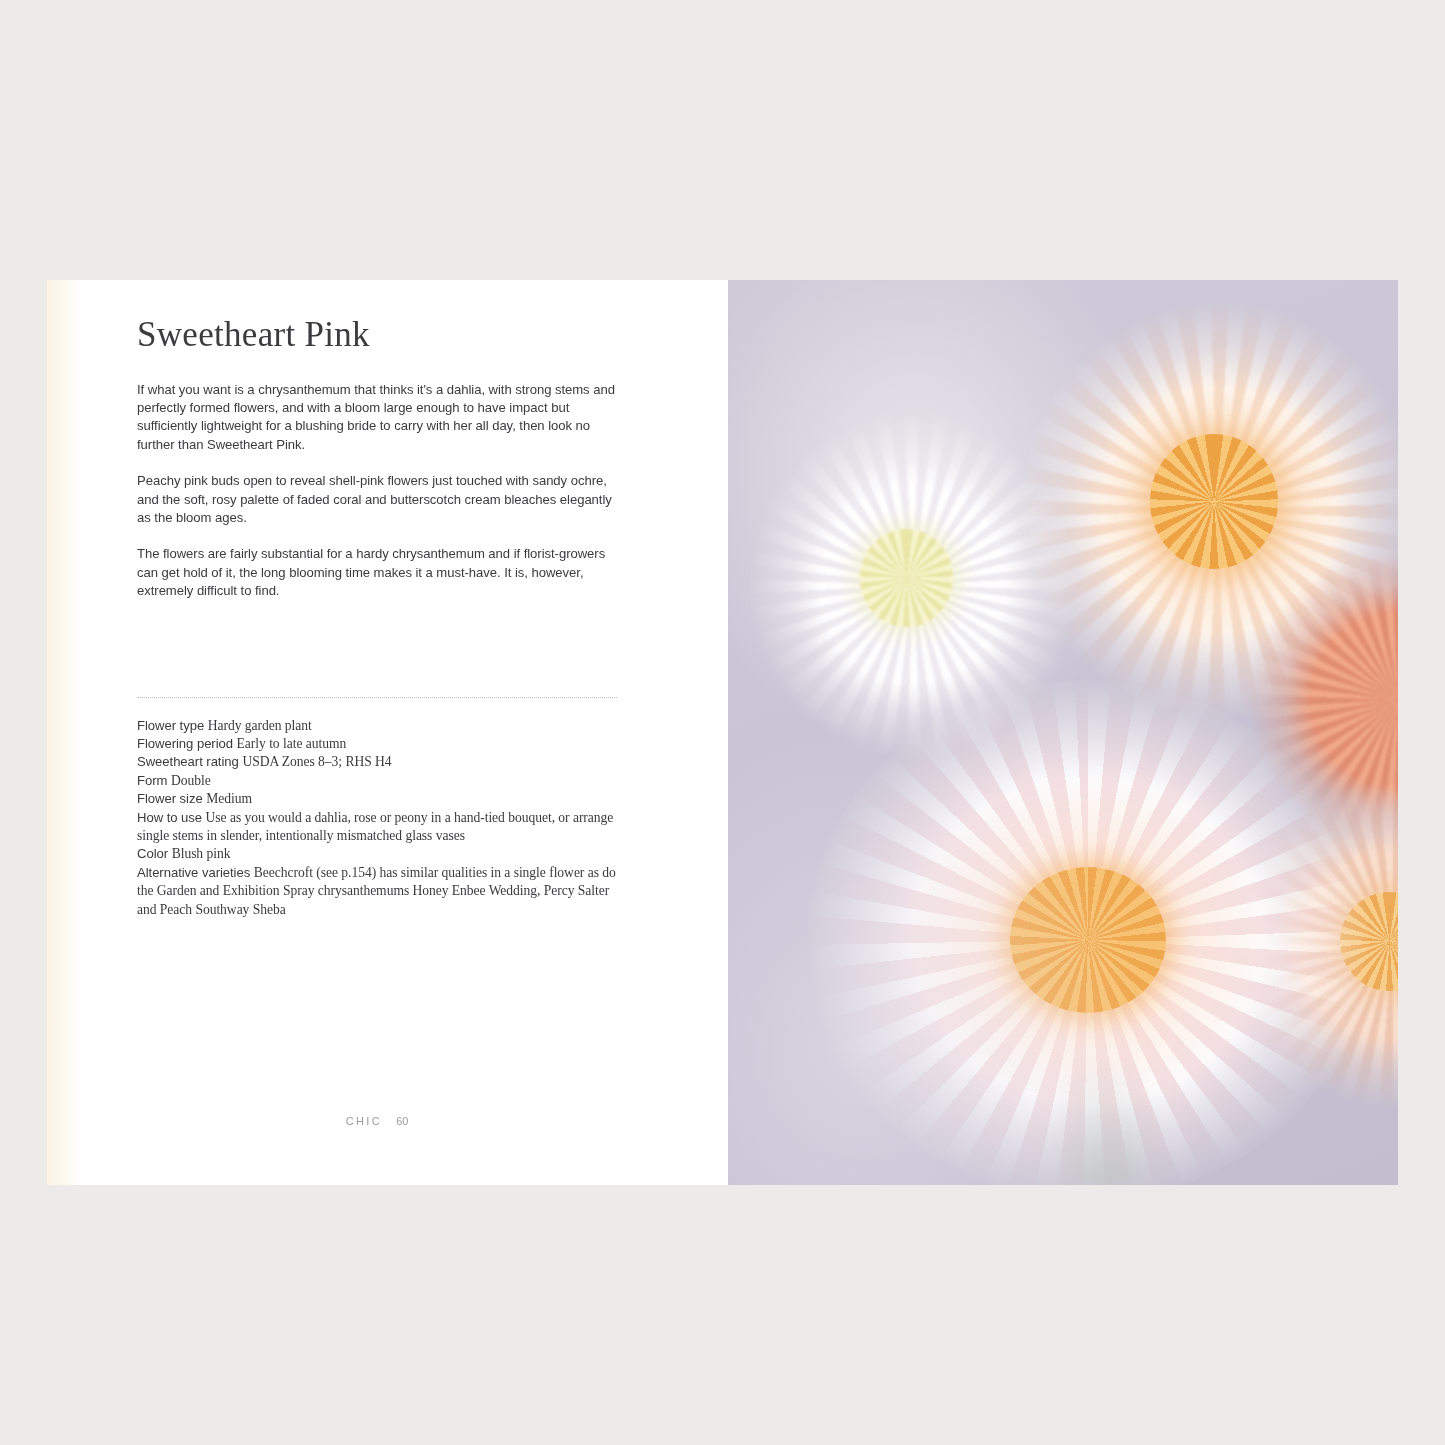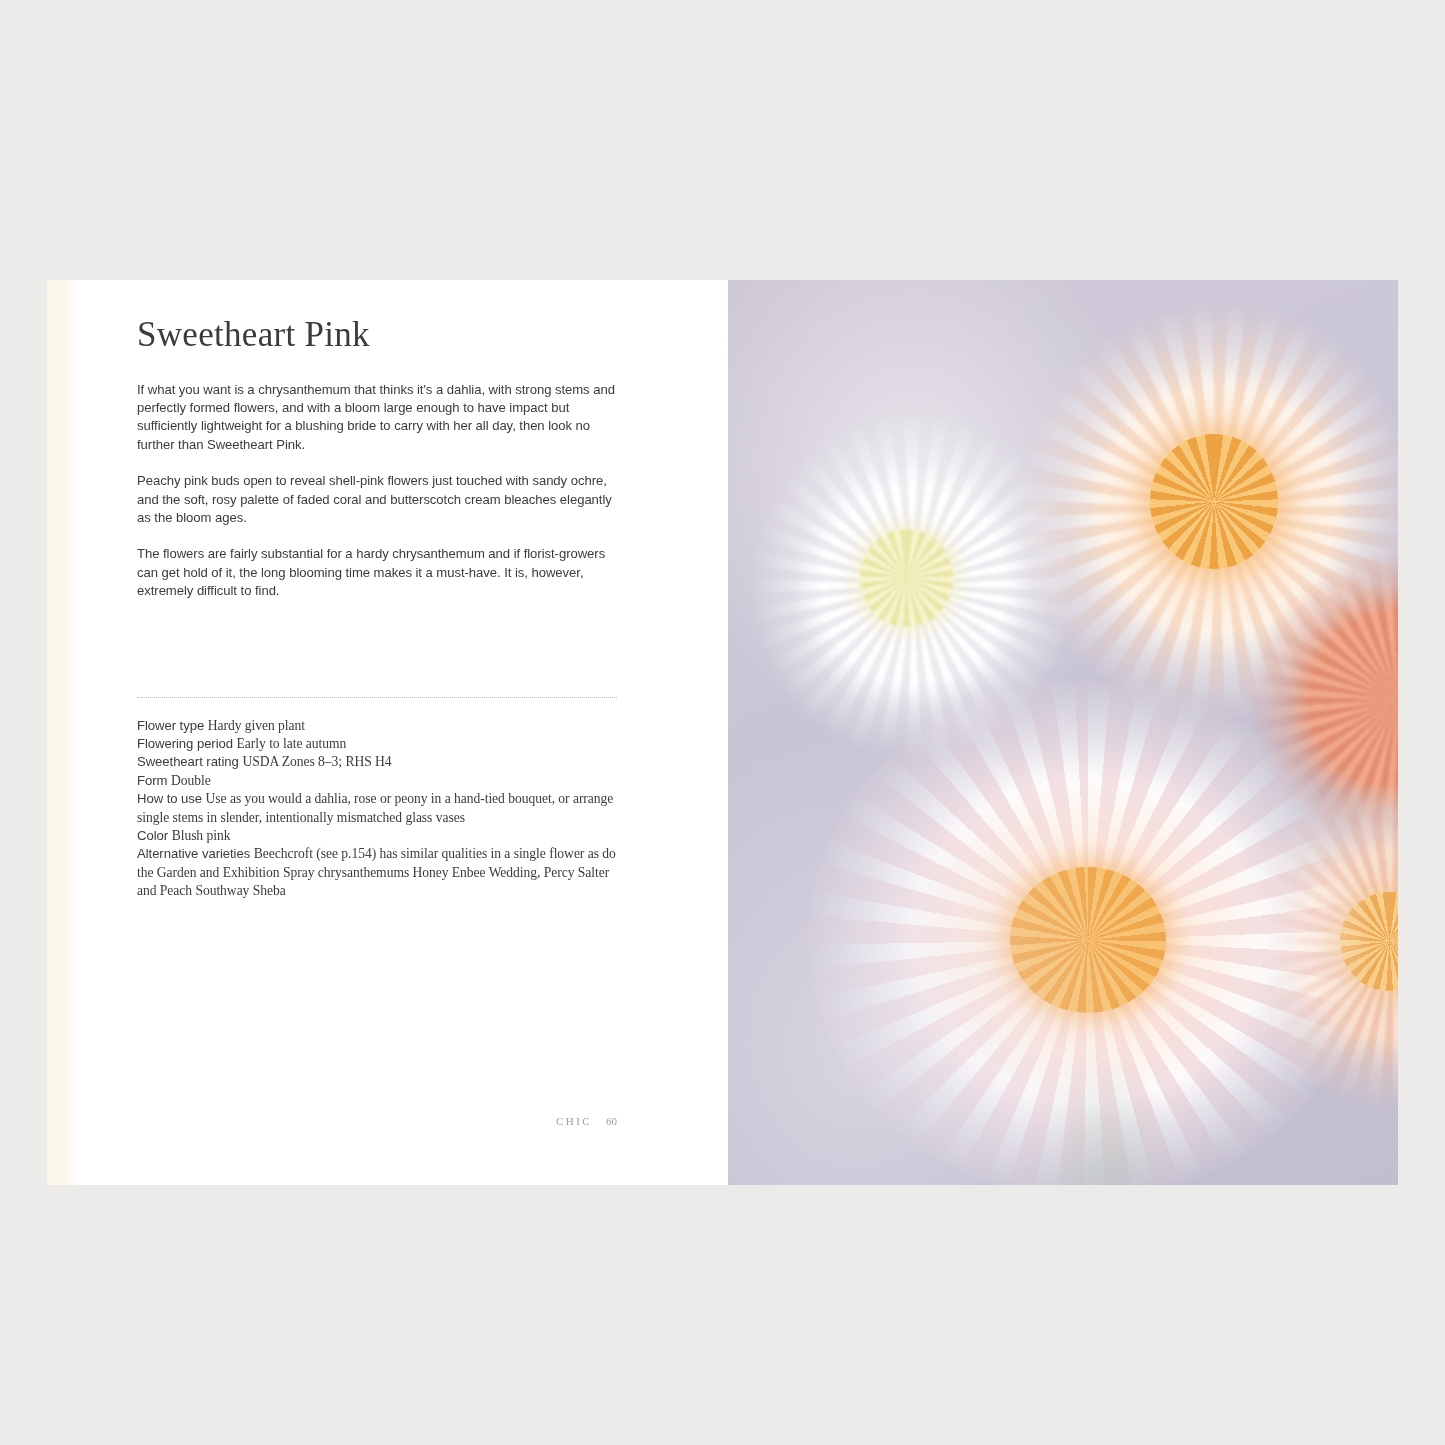--- a/index.html
+++ b/index.html
@@ -102,23 +102,23 @@
   .spec-value {
     font-family: "Liberation Serif", serif;
     font-size: 13.6px;
   }
 
   .folio {
     position: absolute;
     left: 0;
     width: 480px;
     top: 835px;
-    text-align: right;
+    text-align: center;
     color: #9c9ca0;
-    font-family: Liberation Serif, serif;
+    font-family: Liberation Sans, sans-serif;
     font-size: 11px;
     letter-spacing: 2.4px;
   }
   .folio .num {
     letter-spacing: 0;
     margin-left: 14px;
   }
 
   
   .photo {
@@ -308,33 +308,37 @@
 
       <p class="body-para first">If what you want is a chrysanthemum that thinks it's a dahlia, with strong stems and perfectly formed flowers, and with a bloom large enough to have impact but sufficiently lightweight for a blushing bride to carry with her all day, then look no further than Sweetheart Pink.</p>
       <p class="body-para">Peachy pink buds open to reveal shell-pink flowers just touched with sandy ochre, and the soft, rosy palette of faded coral and butterscotch cream bleaches elegantly as the bloom ages.</p>
       <p class="body-para">The flowers are fairly substantial for a hardy chrysanthemum and if florist-growers can get hold of it, the long blooming time makes it a must-have. It is, however, extremely difficult to find.</p>
 
       <div class="divider"></div>
 
       <div class="specs">
         <div class="spec-line">
           <span class="spec-label">Flower type </span>
-          <span class="spec-value">Hardy given plant</span>
+          <span class="spec-value">Hardy garden plant</span>
         </div>
         <div class="spec-line">
           <span class="spec-label">Flowering period </span>
           <span class="spec-value">Early to late autumn</span>
         </div>
         <div class="spec-line">
           <span class="spec-label">Sweetheart rating </span>
           <span class="spec-value">USDA Zones 8–3; RHS H4</span>
         </div>
         <div class="spec-line">
           <span class="spec-label">Form </span>
           <span class="spec-value">Double</span>
+        </div>
+        <div class="spec-line">
+          <span class="spec-label">Flower size </span>
+          <span class="spec-value">Medium</span>
         </div>
         <div class="spec-line">
           <span class="spec-label">How to use </span>
           <span class="spec-value">Use as you would a dahlia, rose or peony in a hand-tied bouquet, or arrange single stems in slender, intentionally mismatched glass vases</span>
         </div>
         <div class="spec-line">
           <span class="spec-label">Color </span>
           <span class="spec-value">Blush pink</span>
         </div>
         <div class="spec-line">

